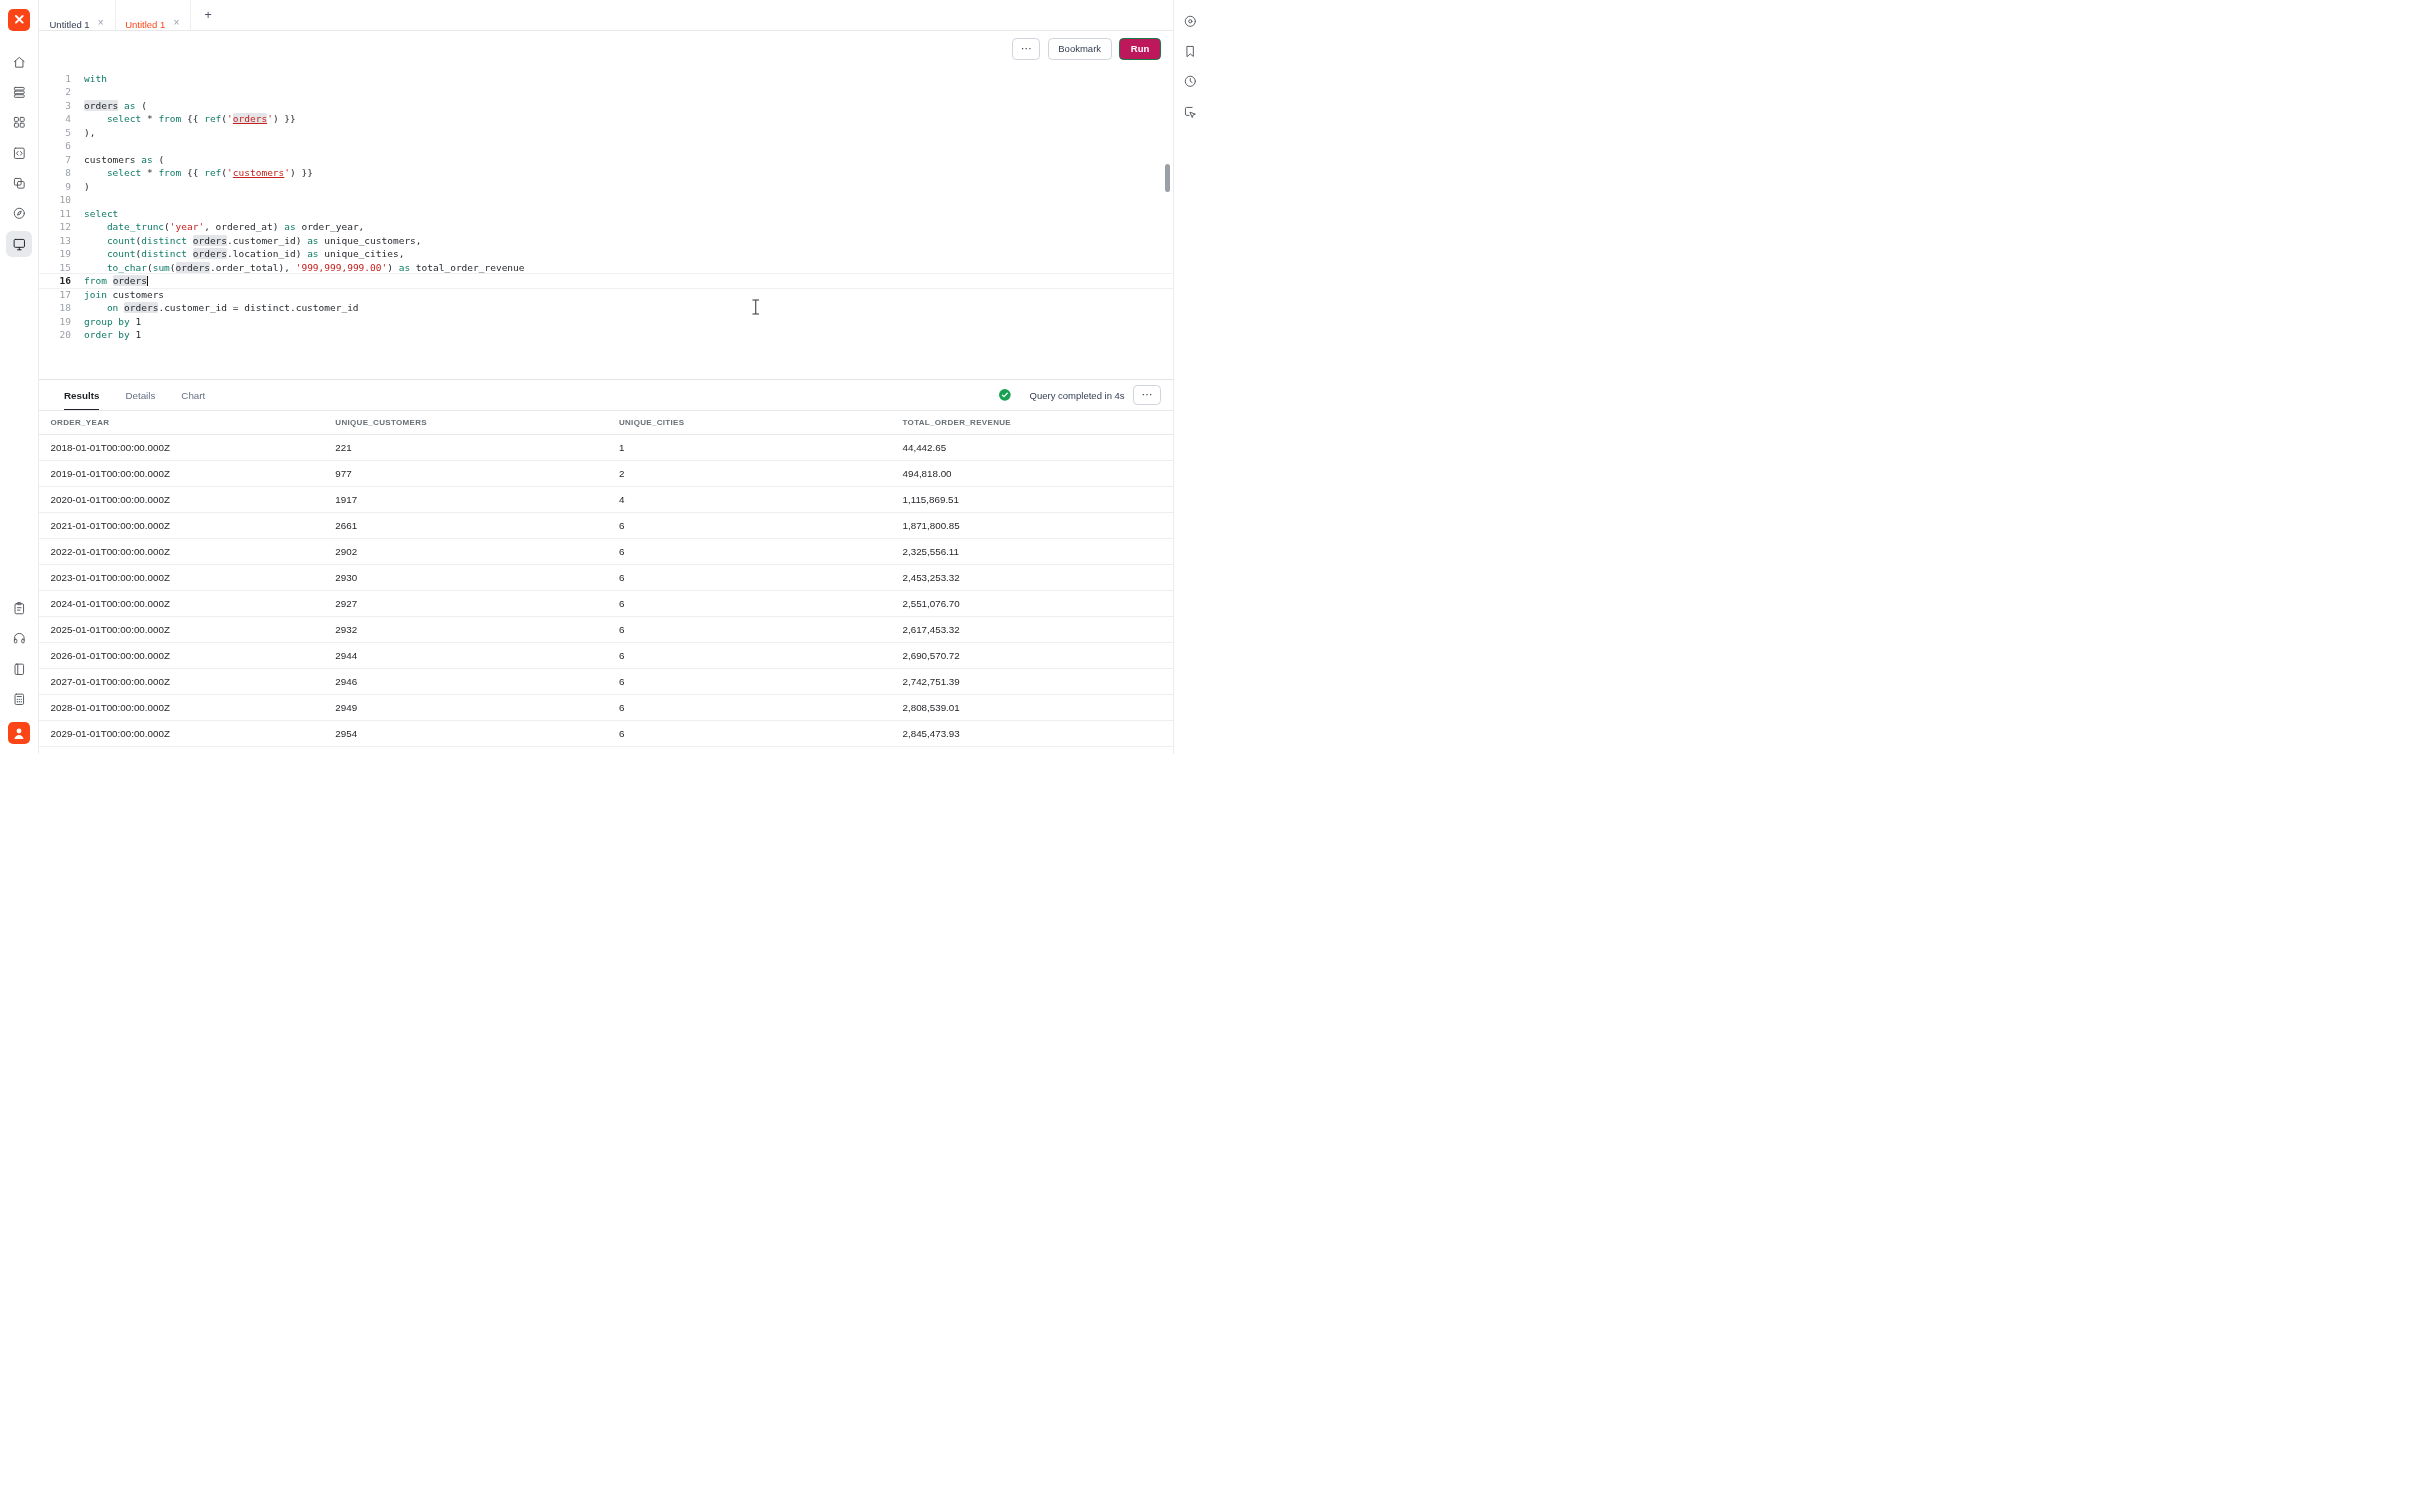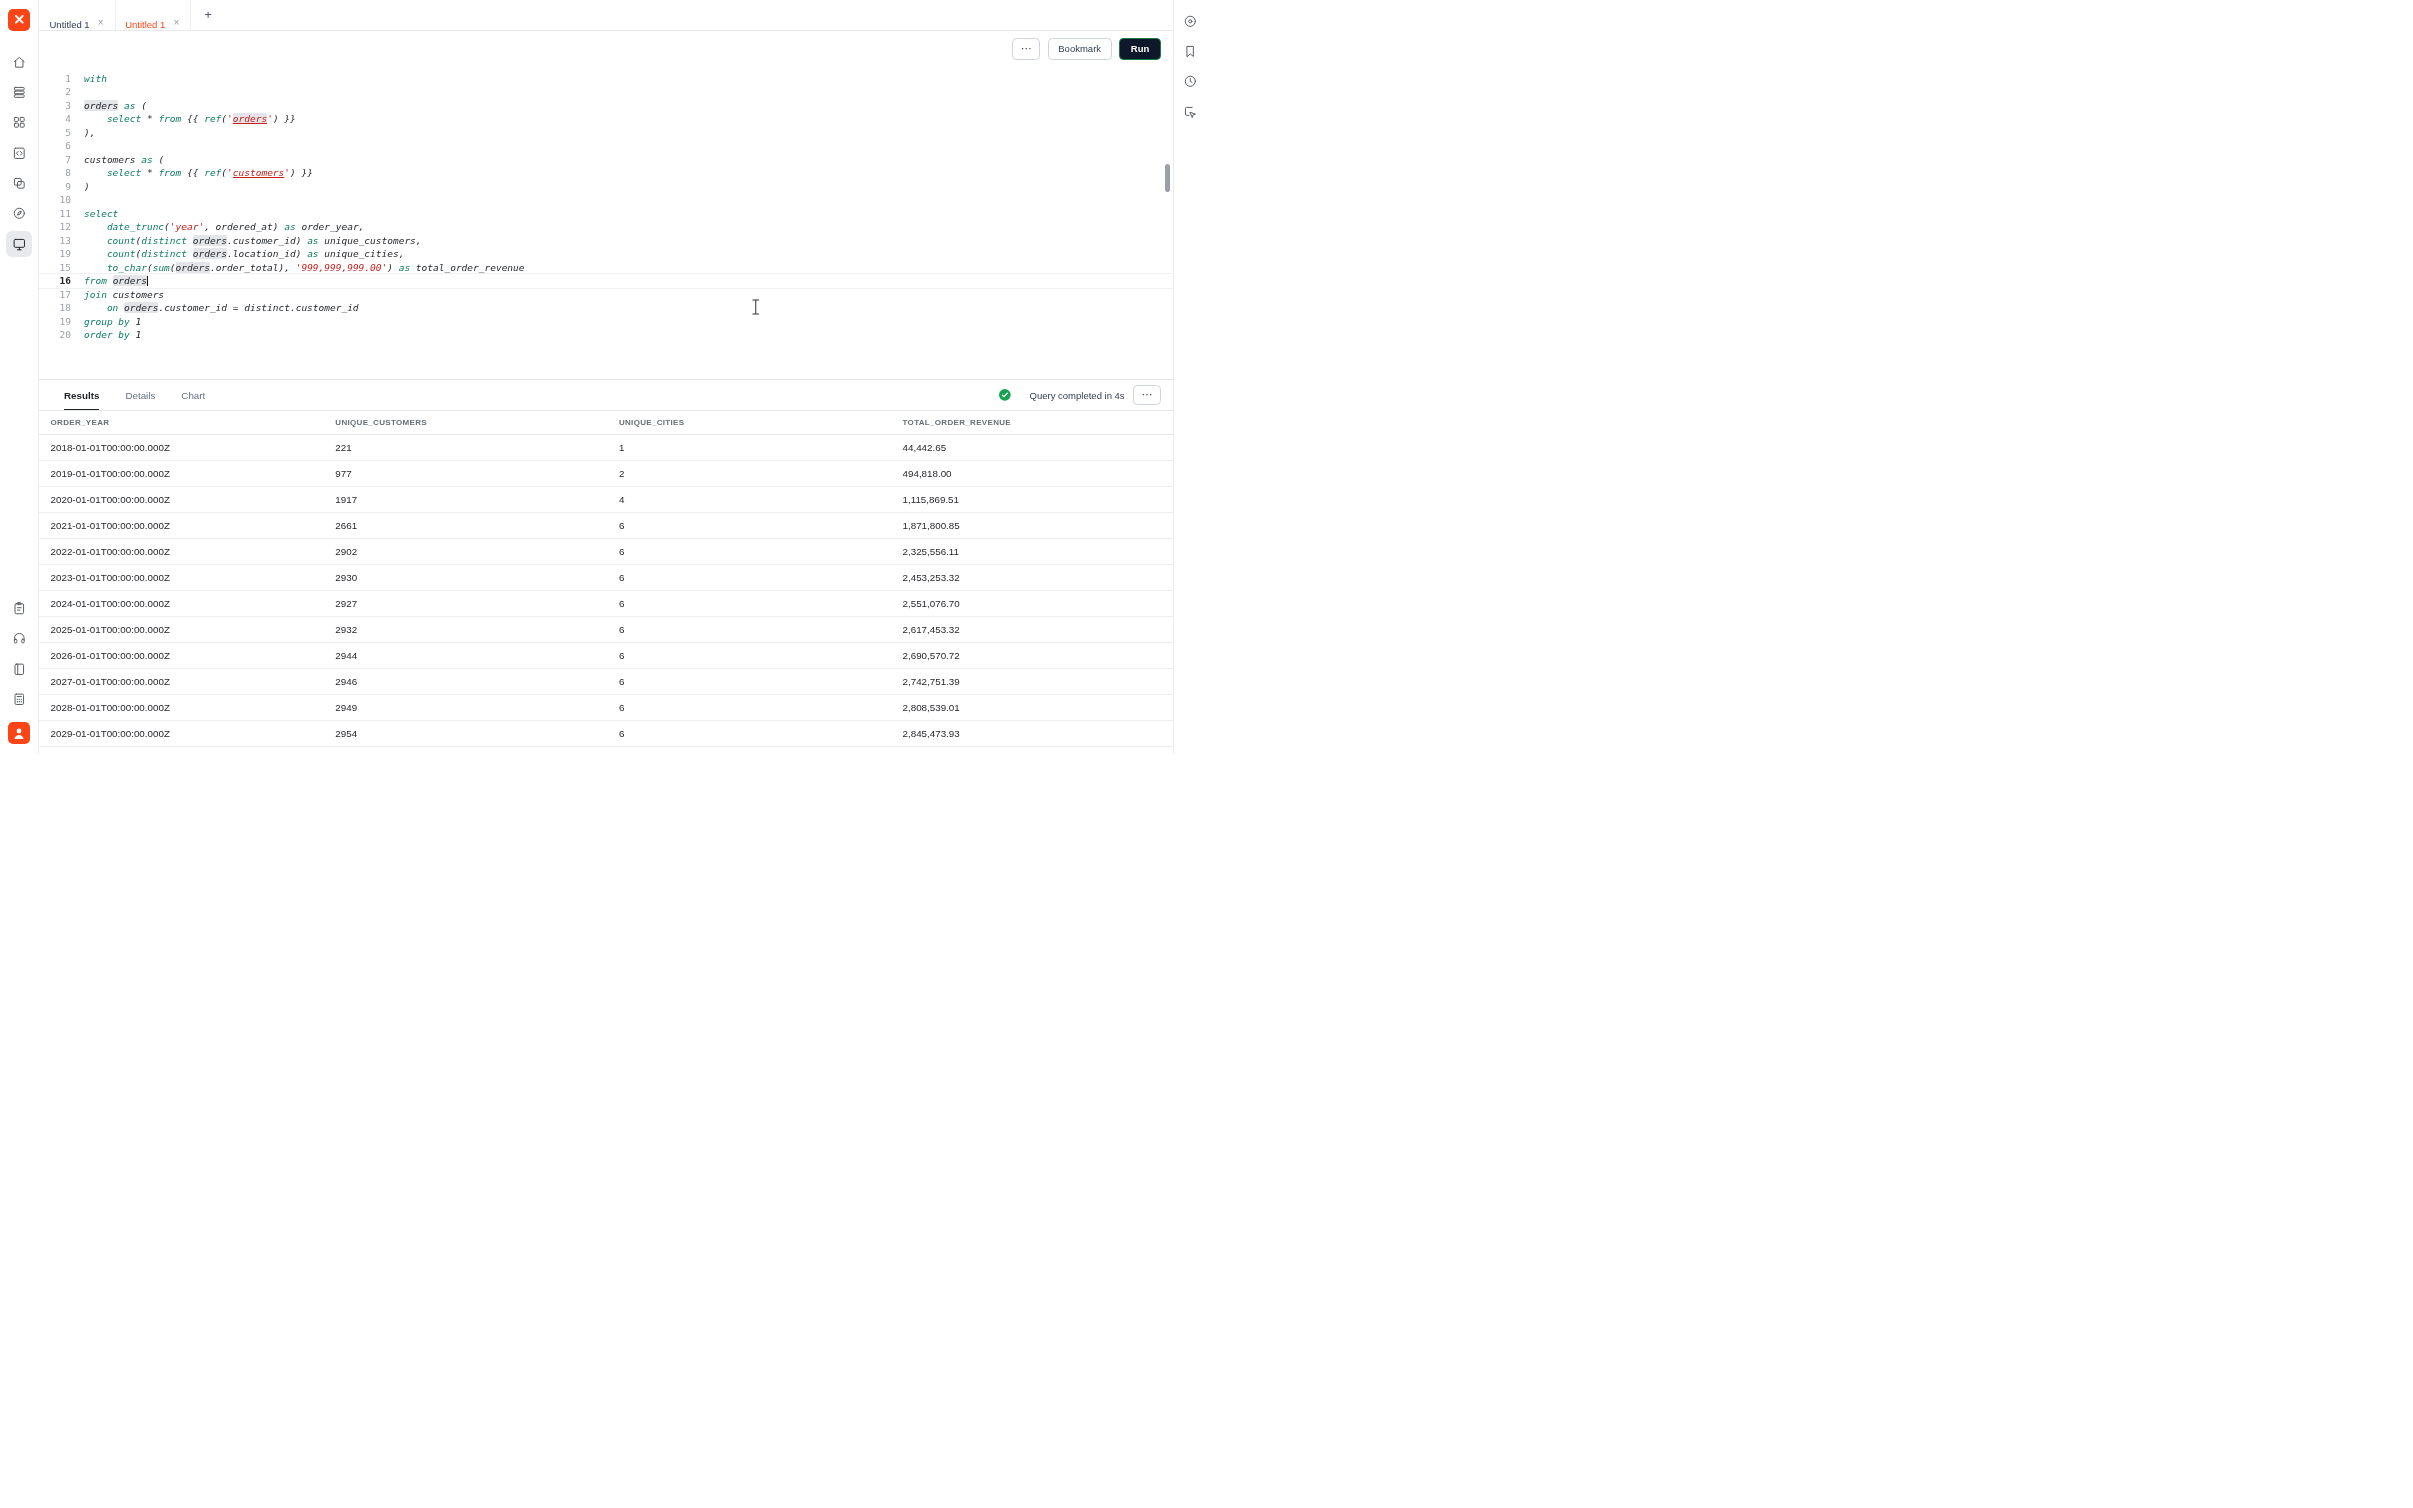--- a/index.html
+++ b/index.html
@@ -57,29 +57,29 @@
 
   .toolbar { height:35px; flex:0 0 35px; display:flex; align-items:center; justify-content:flex-end; gap:7.3px; padding:0 11.7px; }
   .btn {
     height:22px; padding:0 9.5px; border:0.7px solid #d0d5dd; border-radius:4.4px; background:#fff;
     font-size:9.5px; color:#344054; cursor:pointer; font-family:inherit;
   }
   .icon-btn {
     height:22px; width:28px; border:0.7px solid #d0d5dd; border-radius:4.4px; background:#fff;
     font-size:11px; color:#344054; cursor:pointer; line-height:1; letter-spacing:0.7px;
   }
-  .btn.run { background:#0f172a; border-color:#177b42; color:#fff; font-weight:600; padding:0 11px; }
+  .btn.run { background:#be185d; border-color:#177b42; color:#fff; font-weight:600; padding:0 11px; }
 
   
   .editor { height:313px; flex:0 0 313px; position:relative; overflow:hidden; padding-top:5.8px; }
   .code-line { display:flex; line-height:13.5px; font-family:"DejaVu Sans Mono","Liberation Mono",monospace; font-size:9.5px; white-space:pre; }
   .code-line .gutter {
     flex:0 0 32px; text-align:right; color:#9aa1a9; user-select:none; padding-right:0;
   }
-  .code-line .code { margin-left:13px; color:#1f2328;font-style:italic; }
+  .code-line .code { margin-left:13px; color:#1f2328; }
   .code-line.active { box-shadow:0 0.7px 0 #e9eaec, 0 -0.7px 0 #e9eaec; }
   .code-line.active .gutter { color:#1f2328; font-weight:700; }
   .tk-kw { color:#0e7c66; }
   .tk-fn { color:#0e7c66; }
   .tk-str { color:#c5221f; }
   .tk-lnk { color:#c5221f; text-decoration:underline; }
   .tk-hlink { color:#c5221f; text-decoration:underline; background:#e3e5e8; border-radius:1.5px; }
   .tk-hl { background:#e3e5e8; border-radius:1.5px; }
   .caret { display:inline-block; width:1.1px; height:10.2px; background:#111; vertical-align:-1.5px; }
   .scroll-thumb { position:absolute; right:2.9px; top:98px; width:5.1px; height:28px; background:#9aa0a6; border-radius:2.9px; cursor:pointer; }

